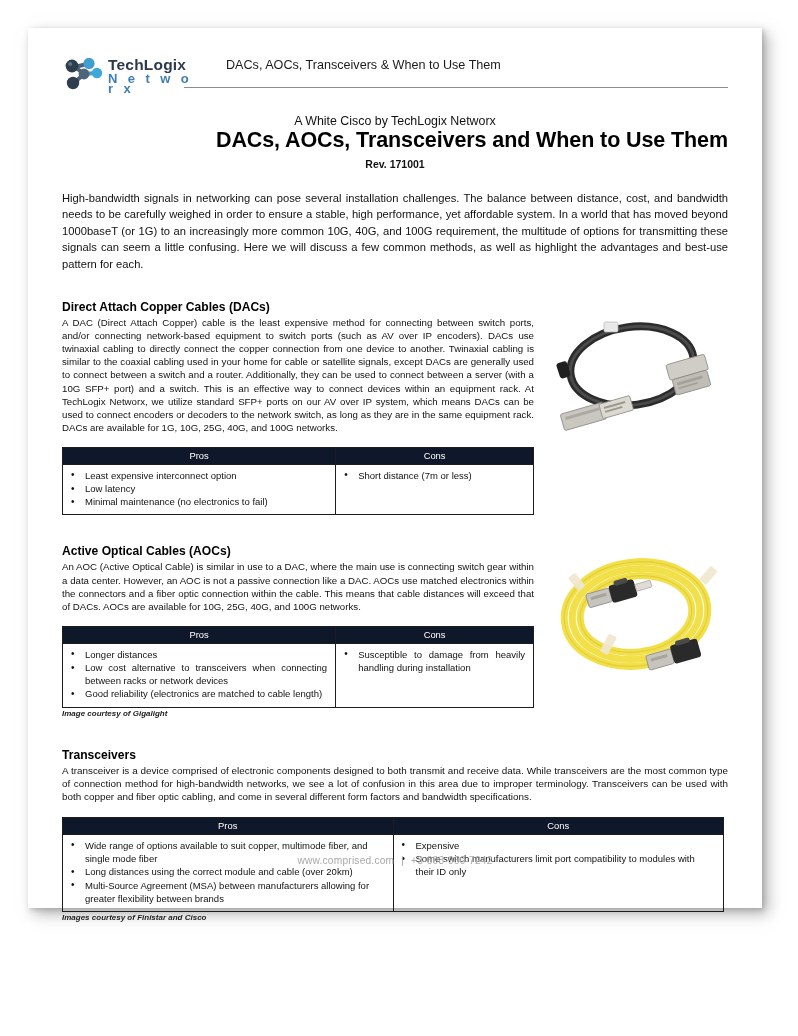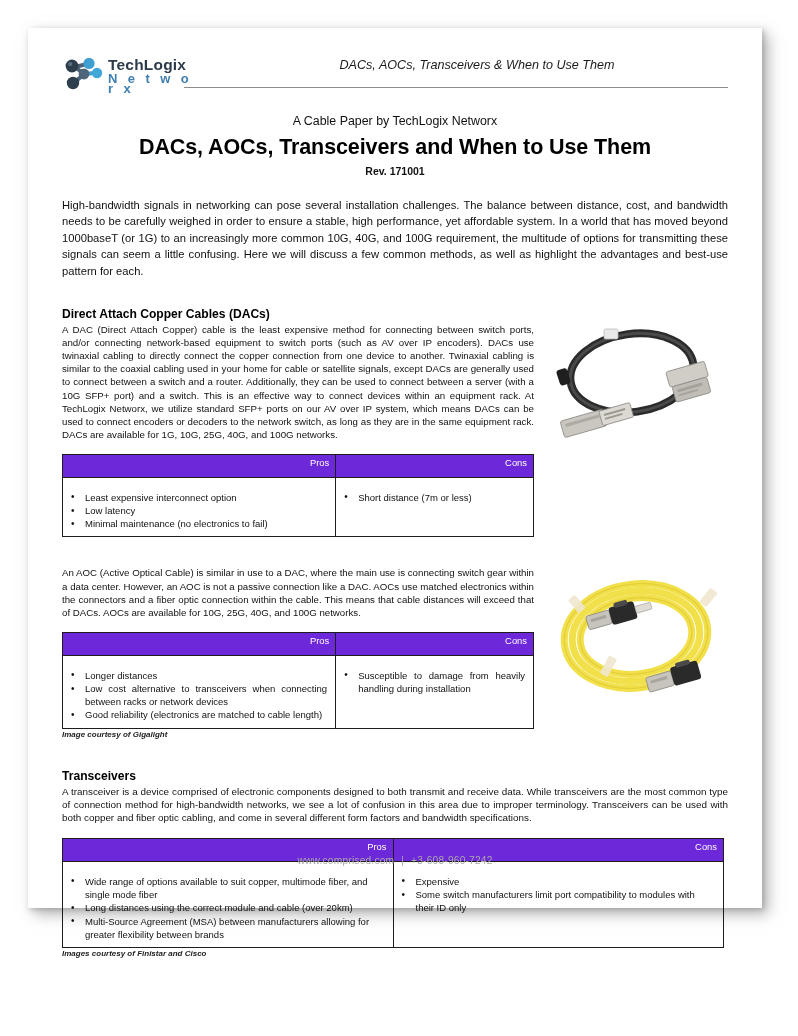--- a/index.html
+++ b/index.html
@@ -54,45 +54,42 @@
     font-size: 13px;
     font-weight: bold;
     color: #3f7fb0;
     letter-spacing: 3.4px;
     line-height: 10px;
     margin-top: 1px;
   }
   .header-title {
     position: absolute;
     left: 164px; right: 0; top: 8px;
-    text-align: center;
     font-size: 12.6px;
     color: #1b1b1b;
-    font-style: italic;
   }
   .header-rule {
     position: absolute;
     left: 122px; right: 0; top: 37px;
     height: 1px;
     background: #8c8c8c;
   }
 
   
   .subtitle {
     text-align: center;
     font-size: 12.4px;
     color: #111;
     margin-top: 20px;
   }
   .main-title {
-    text-align: center;
+    text-align: right;
     font-size: 21.5px;
     font-weight: bold;
     color: #000;
-    margin-top: 7px;
     letter-spacing: -0.1px;
   }
   .rev {
     text-align: center;
     font-size: 10.5px;
     font-weight: bold;
     color: #111;
     margin-top: 5px;
   }
 
@@ -132,32 +129,32 @@
   
   .pc-table {
     border-collapse: collapse;
     table-layout: fixed;
     border: 1px solid #1d1d1d;
     margin-top: 13px;
   }
   .pc-table.narrow-t { width: 472px; }
   .pc-table.wide-t { width: 662px; }
   .pc-table th {
-    background: #6d28d9;
+    background: #0f172a;
     color: #ffffff;
     font-size: 9.4px;
     font-weight: normal;
-    text-align: right;
-    padding: 2px 6px 9px 6px;
+    text-align: center;
+    padding: 2px 6px 3px 6px;
     border: 1px solid #1d1d1d;
   }
   .pc-table td {
     vertical-align: top;
     border: 1px solid #1d1d1d;
-    padding: 13px 8px 6px 4px;
+    padding: 4px 8px 6px 4px;
   }
   .pc-table ul {
     margin: 0;
     padding-left: 16px;
     list-style: none;
   }
   .pc-table li {
     font-size: 9.5px;
     line-height: 13.2px;
     color: #111;
@@ -219,21 +216,21 @@
           </div>
           <div class="logo-text">
             <div class="logo-name">TechLogix</div>
             <div class="logo-sub">N e t w o r x</div>
           </div>
         </div>
         <div class="header-title">DACs, AOCs, Transceivers &amp; When to Use Them</div>
         <div class="header-rule"></div>
       </div>
 
-      <div class="subtitle">A Cable Paper by TechLogix Networx</div>
+      <div class="subtitle">A White Cisco by TechLogix Networx</div>
       <div class="main-title">DACs, AOCs, Transceivers and When to Use Them</div>
       <div class="rev">Rev. 171001</div>
 
       <div class="intro">High-bandwidth signals in networking can pose several installation challenges.  The balance between distance, cost, and bandwidth needs to be carefully weighed in order to ensure a stable, high performance, yet affordable system.  In a world that has moved beyond 1000baseT (or 1G) to an increasingly more common 10G, 40G, and 100G requirement, the multitude of options for transmitting these signals can seem a little confusing.  Here we will discuss a few common methods, as well as highlight the advantages and best-use pattern for each.</div>
 
       <div class="section">
         <div class="photo" style="top:8px;">
           <svg width="184" height="124" viewBox="0 0 184 124">
             <rect width="184" height="124" fill="#ffffff"></rect>
             <ellipse cx="88" cy="58" rx="62" ry="39" fill="none" stroke="#2b2b2b" stroke-width="8" transform="rotate(-8 88 58)"></ellipse>
@@ -308,20 +305,21 @@
               <rect x="46" y="42" width="16" height="3" fill="#a8a59e"></rect>
             </g>
             <g transform="rotate(-16 130 106)">
               <rect x="102" y="100" width="26" height="15" rx="2" fill="#c6c4bd" stroke="#8d8b85" stroke-width="0.8"></rect>
               <rect x="128" y="97" width="28" height="19" rx="3" fill="#2a2a2a"></rect>
               <rect x="134" y="94" width="15" height="5" rx="2" fill="#4a4a4a"></rect>
               <rect x="106" y="104" width="17" height="3" fill="#a8a59e"></rect>
             </g>
           </svg>
         </div>
+        <div class="section-title">Active Optical Cables (AOCs)</div>
         <div class="body-text narrow">An AOC (Active Optical Cable) is similar in use to a DAC, where the main use is connecting switch gear within a data center.  However, an AOC is not a passive connection like a DAC.  AOCs use matched electronics within the connectors and a fiber optic connection within the cable.  This means that cable distances will exceed that of DACs.  AOCs are available for 10G, 25G, 40G, and 100G networks.</div>
 
         <table class="pc-table narrow-t">
           <thead>
             <tr>
               <th style="width:58%">Pros</th>
               <th style="width:42%">Cons</th>
             </tr>
           </thead>
           <tbody>

